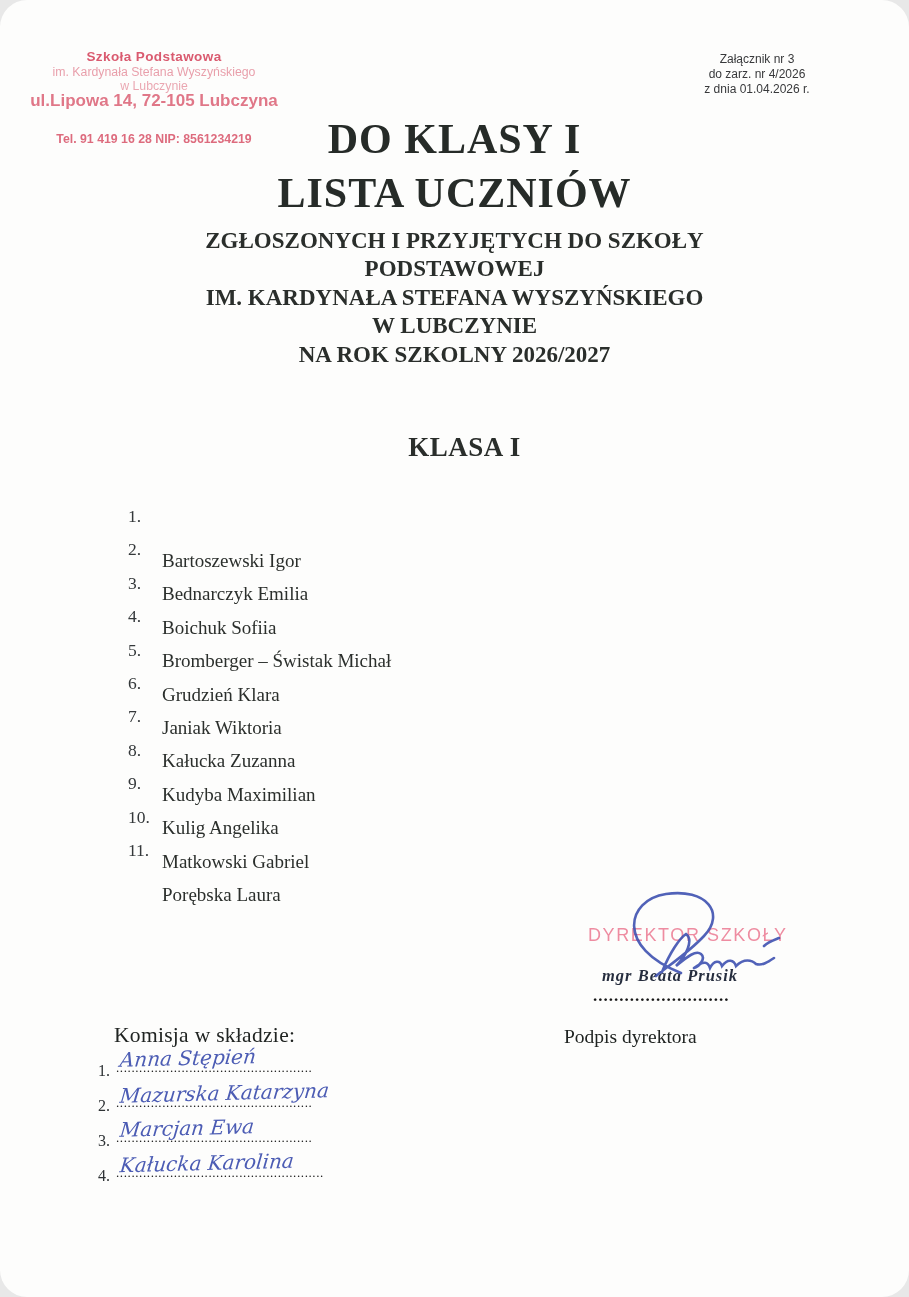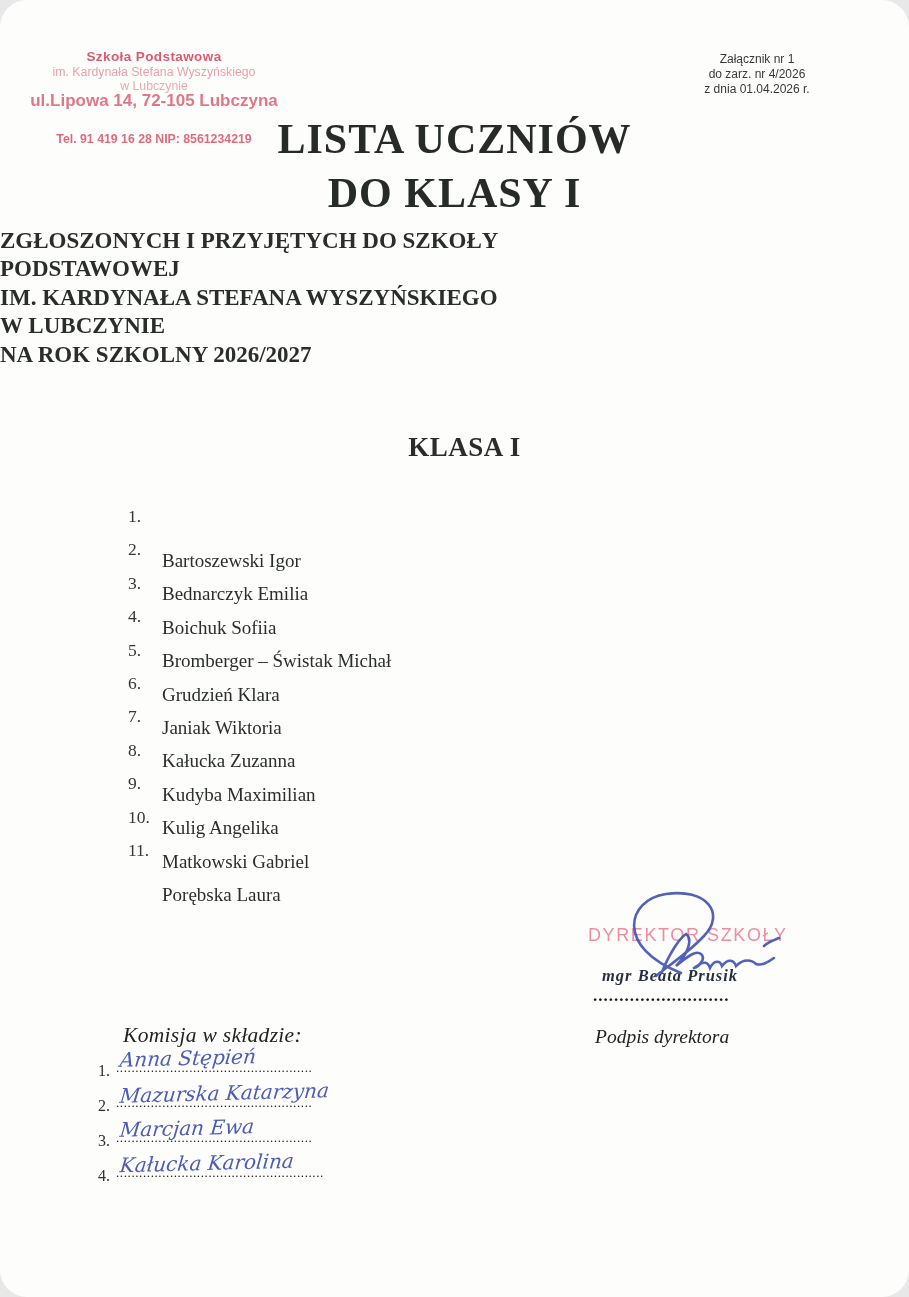--- a/index.html
+++ b/index.html
@@ -30,21 +30,21 @@
   }
 
   
   .doc-title {
     position:absolute; left:0; top:112px; width:100%;
     text-align:center; font-weight:700; font-size:42px; line-height:54px;
     color:#262b28; letter-spacing:1px;
   }
   .doc-subtitle {
     position:absolute; left:0; top:227px; width:100%;
-    font-weight:700; font-size:23px; line-height:28.4px;
+    text-align:center; font-weight:700; font-size:23px; line-height:28.4px;
     color:#2a2e2b;
   }
   .class-heading {
     position:absolute; left:0; top:432px; width:100%;
     text-align:center; font-weight:700; font-size:27px; color:#2a2e2b;
     letter-spacing:.5px;
     margin-left:10px;
   }
 
   
@@ -63,27 +63,27 @@
     font-style:italic; font-weight:700; font-size:16.5px; letter-spacing:1px;
     color:#0f172a; opacity:.9;
   }
   .dir-signature { position:absolute; left:596px; top:888px; }
   .dir-dots {
     position:absolute; left:593px; top:986px; width:160px;
     font-size:17px; font-weight:700; letter-spacing:1px; color:#161616;
     white-space:nowrap; overflow:hidden;
   }
   .podpis-label {
-    position:absolute; left:595px; top:1026px; font-style:italic;
+    position:absolute; left:564px; top:1026px; 
     font-size:19.5px; color:#202422;
   }
 
   
   .komisja-heading {
-    position:absolute; left:123px; top:1023px; font-style:italic;
+    position:absolute; left:114px; top:1023px; 
     font-size:21.5px; color:#202422; letter-spacing:.3px;
   }
   .komisja { position:absolute; left:98px; top:1052px; width:320px; }
   .komisja-row { position:relative; height:35px; }
   .k-no { position:absolute; left:0; top:10px; font-size:16px; color:#2e3234; }
   .k-dots {
     position:absolute; left:18px; top:8px; width:240px;
     font-size:13px; letter-spacing:.6px; color:#1c1c1c;
     white-space:nowrap; overflow:hidden;
   }
@@ -101,28 +101,28 @@
 
   <div class="school-stamp">
     <div class="l0">Szkoła Podstawowa</div>
     <div class="l1">im. Kardynała Stefana Wyszyńskiego</div>
     <div class="l2">w Lubczynie</div>
     <div class="l3">ul.Lipowa 14, 72-105 Lubczyna</div>
     <div class="l4">Tel. 91 419 16 28  NIP: 8561234219</div>
   </div>
 
   <div class="attachment">
-    <div>Załącznik nr 1</div>
+    <div>Załącznik nr 3</div>
     <div>do zarz. nr 4/2026</div>
     <div>z dnia 01.04.2026 r.</div>
   </div>
 
   <div class="doc-title">
+    <div>DO KLASY I</div>
     <div>LISTA UCZNIÓW</div>
-    <div>DO KLASY I</div>
   </div>
 
   <div class="doc-subtitle">
     <div>ZGŁOSZONYCH I PRZYJĘTYCH DO SZKOŁY</div>
     <div>PODSTAWOWEJ</div>
     <div>IM. KARDYNAŁA STEFANA WYSZYŃSKIEGO</div>
     <div>W LUBCZYNIE</div>
     <div>NA ROK SZKOLNY 2026/2027</div>
   </div>
 

